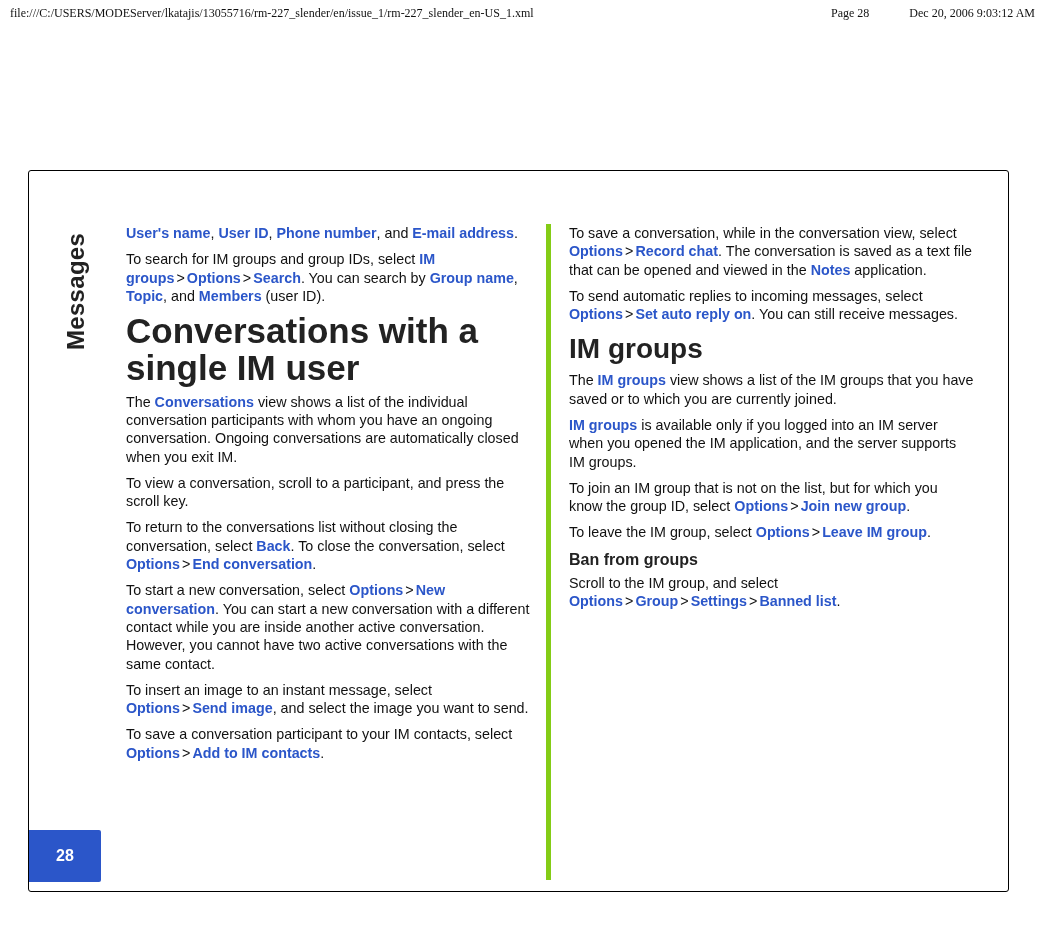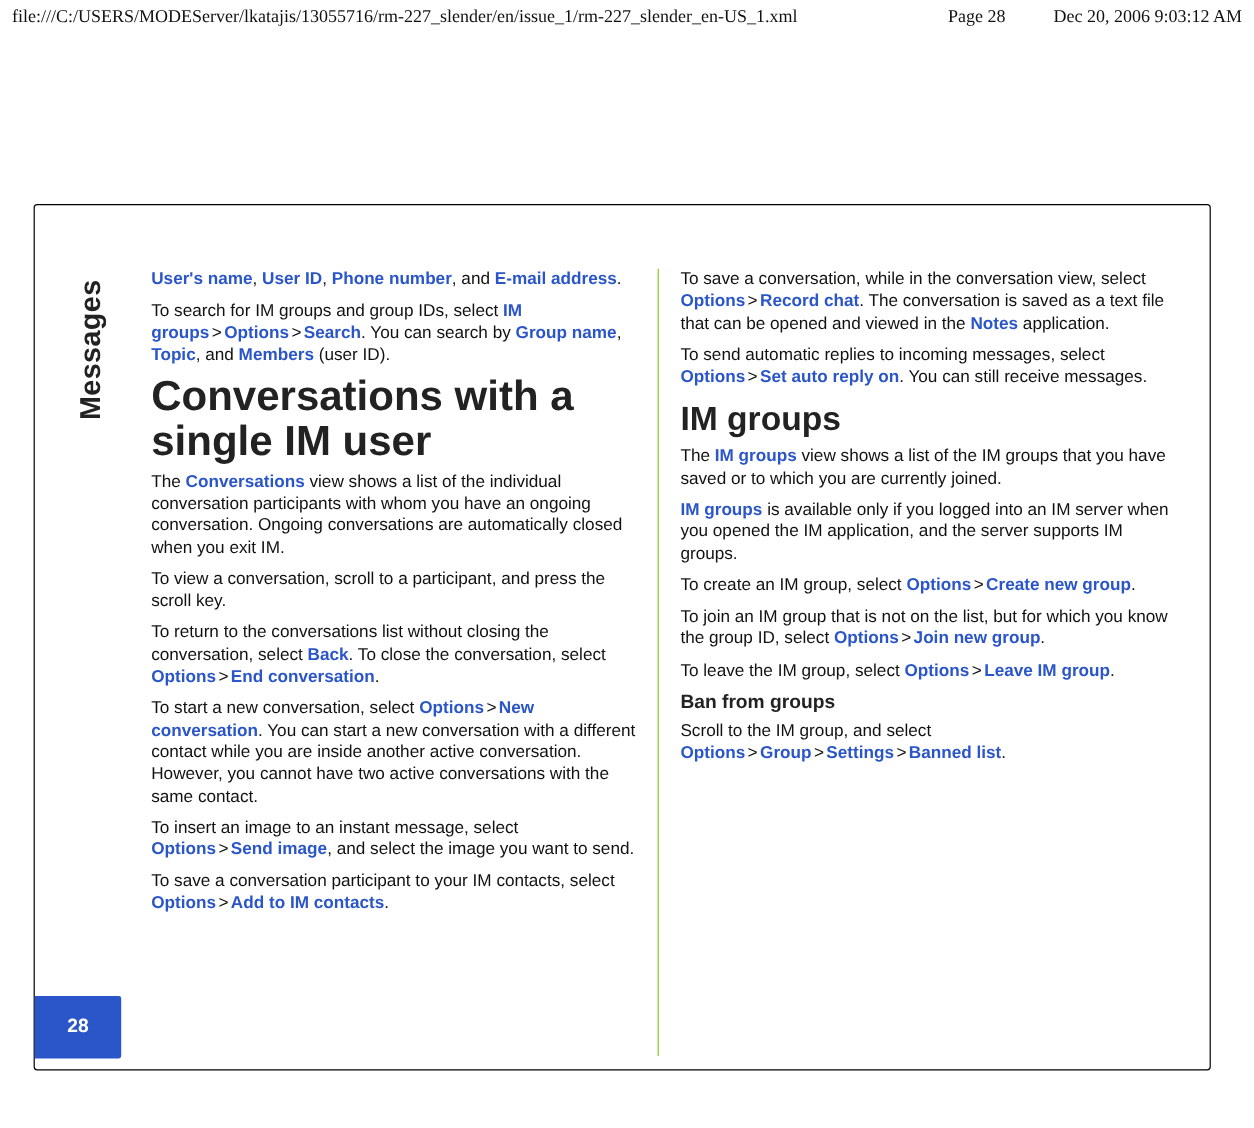--- a/index.html
+++ b/index.html
@@ -13,21 +13,21 @@
     width: 1045px;
     height: 940px;
     position: relative;
     box-sizing: border-box;
   }
   .topbar {
     position: absolute;
     top: 6px;
     left: 10px;
     right: 10px;
-    font-size: 15px;
+    font-size: 12px;
     font-family: "Times New Roman", Times, serif;
     display: flex;
     justify-content: space-between;
   }
   .topbar .right { display: flex; gap: 40px; }
 
   .doc-frame {
     position: absolute;
     top: 170px;
     left: 28px;
@@ -74,21 +74,21 @@
     right: 70px;
     bottom: 60px;
     display: flex;
     gap: 10px;
   }
   .col {
     width: 50%;
     font-size: 14.3px;
     line-height: 1.28;
   }
-  .col.left { border-right: 1px solid #84cc16; padding-right: 14px; }
+  .col.left { border-right: 5px solid #84cc16; padding-right: 14px; }
   .col.right { padding-left: 8px; }
 
   .link { color: #2b56c9; font-weight: 700; }
   .gt { color: #111; padding: 0 2px; }
 
   h2, h3 {
     font-stretch: condensed;
     font-weight: 800;
     margin: 0;
     color: #222;
@@ -170,23 +170,20 @@
 
       <h2 class="med">IM groups</h2>
 
       <p>
         <span>The </span><span class="link">IM groups</span><span> view shows a list of the IM groups that you have saved or to which you are currently joined.</span>
       </p>
       <p>
         <span class="link">IM groups</span><span> is available only if you logged into an IM server when you opened the IM application, and the server supports IM groups.</span>
       </p>
       <p>
-        <span>To create an IM group, select </span><span class="link">Options</span><span class="gt">&gt;</span><span class="link">Create new group</span><span>.</span>
-      </p>
-      <p>
         <span>To join an IM group that is not on the list, but for which you know the group ID, select </span><span class="link">Options</span><span class="gt">&gt;</span><span class="link">Join new group</span><span>.</span>
       </p>
       <p>
         <span>To leave the IM group, select </span><span class="link">Options</span><span class="gt">&gt;</span><span class="link">Leave IM group</span><span>.</span>
       </p>
 
       <h3 class="sub">Ban from groups</h3>
       <p>
         <span>Scroll to the IM group, and select </span><span class="link">Options</span><span class="gt">&gt;</span><span class="link">Group</span><span class="gt">&gt;</span><span class="link">Settings</span><span class="gt">&gt;</span><span class="link">Banned list</span><span>.</span>
       </p>

